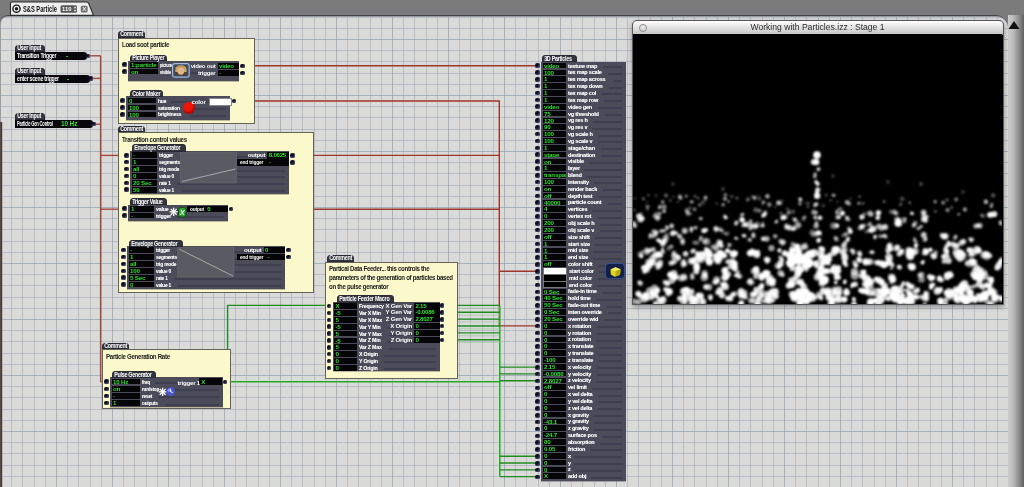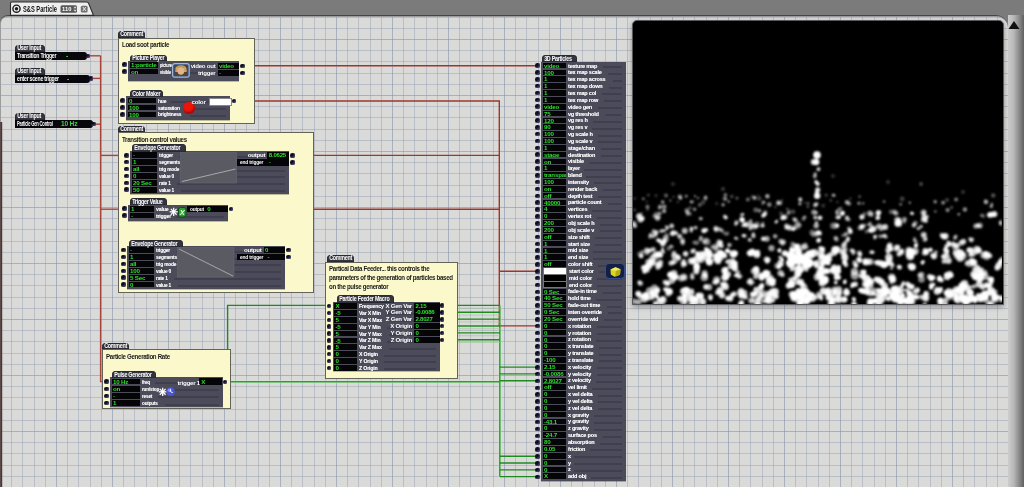--- a/index.html
+++ b/index.html
@@ -819,20 +819,25 @@
 <div class="cn" style="left:535.3000000000001px;top:467.8915px"></div>
 <div class="cn" style="left:535.3000000000001px;top:474.7485px"></div>
 <svg width="21" height="17" style="left:604.5px;top:262.8px;z-index:4">
 <rect x="0.5" y="0.5" width="19" height="15" rx="3.5" fill="#122047" stroke="#3a57a2" stroke-width="0.8"></rect>
 <path d="M5.5 6.5 L10.5 4.2 L15.5 6.2 L15 11.8 L9.5 13.8 L5.8 11.4 Z" fill="#ddd51f"></path>
 <path d="M5.5 6.5 L10.5 4.2 L15.5 6.2 L10.8 8 Z" fill="#efea66"></path>
 <path d="M10.8 8 L15.5 6.2 L15 11.8 L10.4 13.8 Z" fill="#b3aa12"></path>
 </svg>
 <div style="position:absolute;left:631.5px;top:19.5px;width:370px;height:283px;z-index:6;
  border:1px solid #5a5a5e;border-radius:5px 5px 0 0;box-shadow:0 2px 5px rgba(0,0,0,0.35);background:#000">
+<div style="position:absolute;left:0;top:0;width:100%;height:13px;border-radius:4px 4px 0 0;
+ background:linear-gradient(#fefefe,#c7c7c7);border-bottom:1px solid #8a8a8a">
+<div style="position:absolute;left:6px;top:3.5px;width:6px;height:6px;border-radius:50%;border:1px solid #888"></div>
+<div style="text-align:center;font-size:8.6px;color:#2a2a2a;line-height:13.5px;font-weight:normal">Working with Particles.izz : Stage 1</div>
+</div>
 <svg width="369" height="269.5" style="left:0;top:13.5px">
 <defs>
         <filter id="pb" x="-30%" y="-30%" width="160%" height="160%">
           <feGaussianBlur stdDeviation="1.0"></feGaussianBlur>
         </filter>
       </defs>
 <rect width="369" height="270" fill="#000"></rect>
 <g filter="url(#pb)">
         <circle cx="119.5" cy="162.7" r="1.9" fill="#fff" fill-opacity="0.23"></circle>
         <circle cx="197.7" cy="166.4" r="1.1" fill="#fff" fill-opacity="0.43"></circle>

